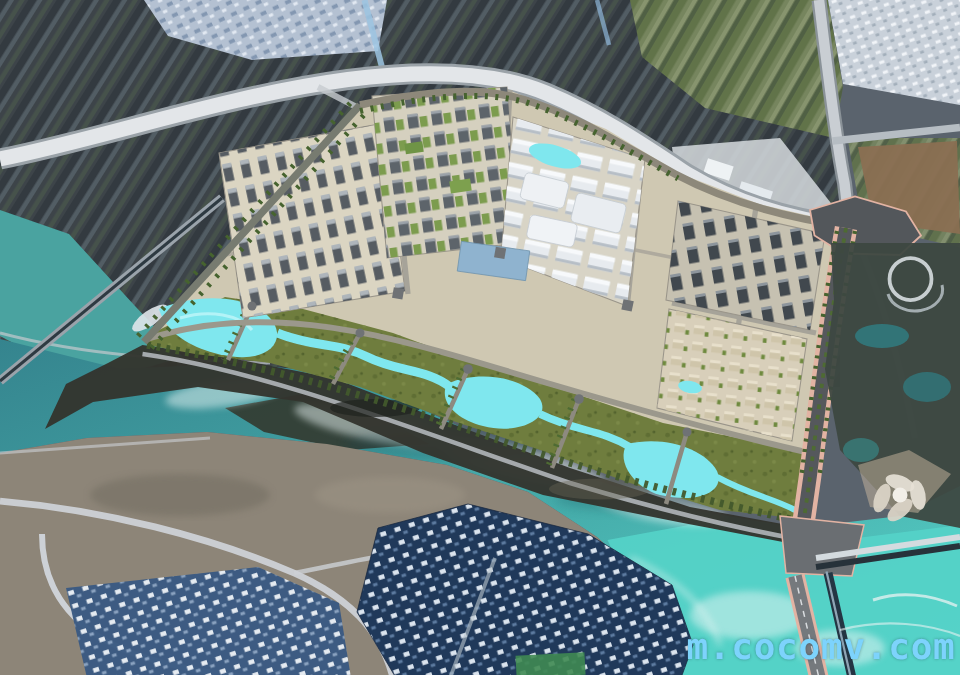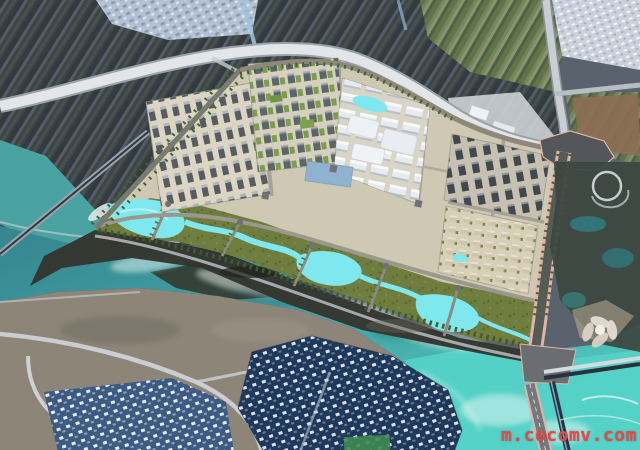--- a/index.html
+++ b/index.html
@@ -1,22 +1,22 @@
 <!DOCTYPE html>
 <html><head>
 <meta charset="utf-8">
 <style>
   html,body{margin:0;padding:0;background:#222;}
   .stage{position:relative;width:640px;height:450px;overflow:hidden;
          font-family:"DejaVu Sans","Liberation Sans",sans-serif;}
   .stage svg{position:absolute;left:0;top:0;}
   .watermark{position:absolute;right:3px;bottom:5px;
              font-family:"DejaVu Sans Mono","Liberation Mono",monospace;
-             font-weight:bold;font-size:18px;letter-spacing:.5px;
-             color:#ef4444;text-shadow:0 0 2px rgba(30,60,70,.45);
+             font-weight:bold;font-size:24px;letter-spacing:.5px;
+             color:#7dd3fc;text-shadow:0 0 2px rgba(30,60,70,.45);
              user-select:none;}
 </style>
 </head>
 <body>
 
 <div class="stage">
 <svg width="640" height="450" viewBox="0 0 640 450">
   <defs>
     <linearGradient id="riverGrad" x1="0" y1="0" x2="1" y2="1">
       <stop offset="0" stop-color="#35848e"></stop>

